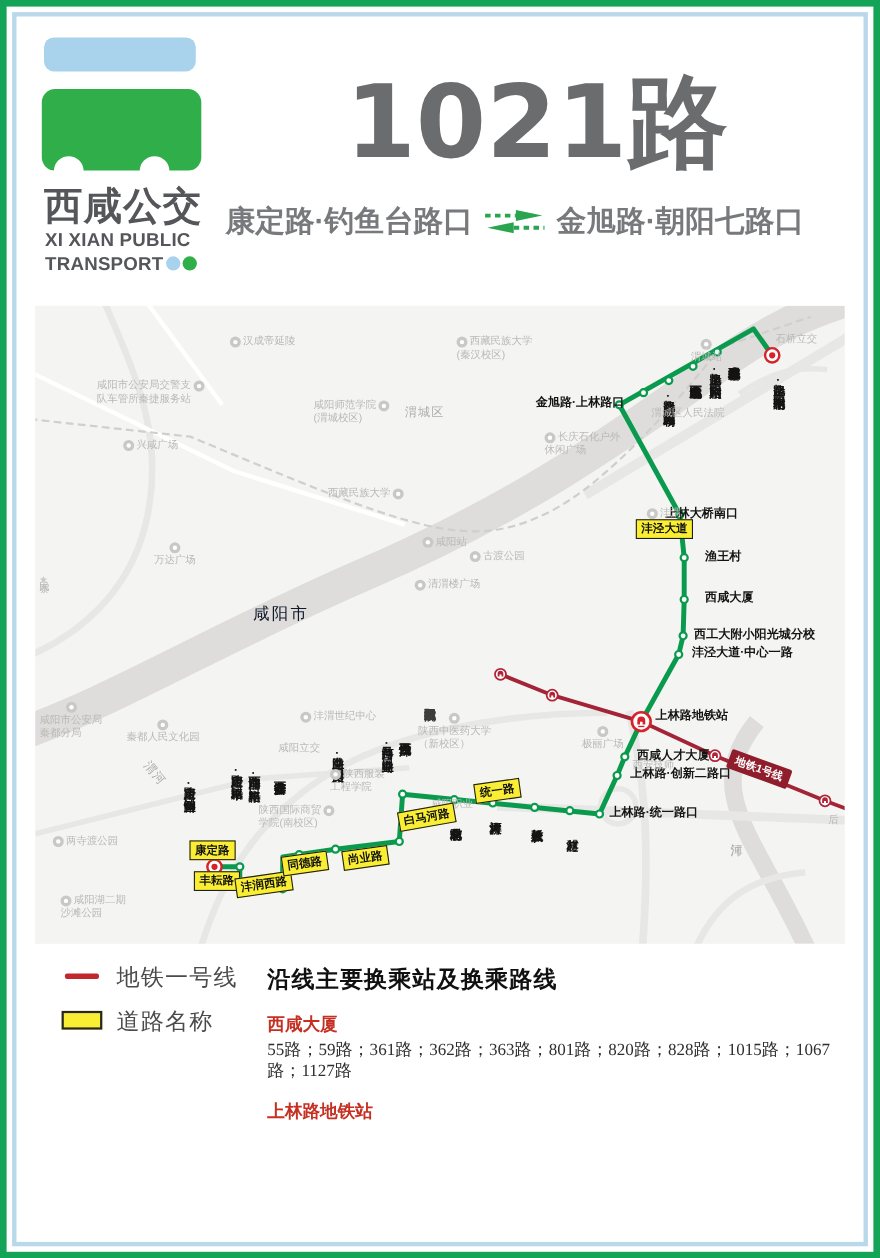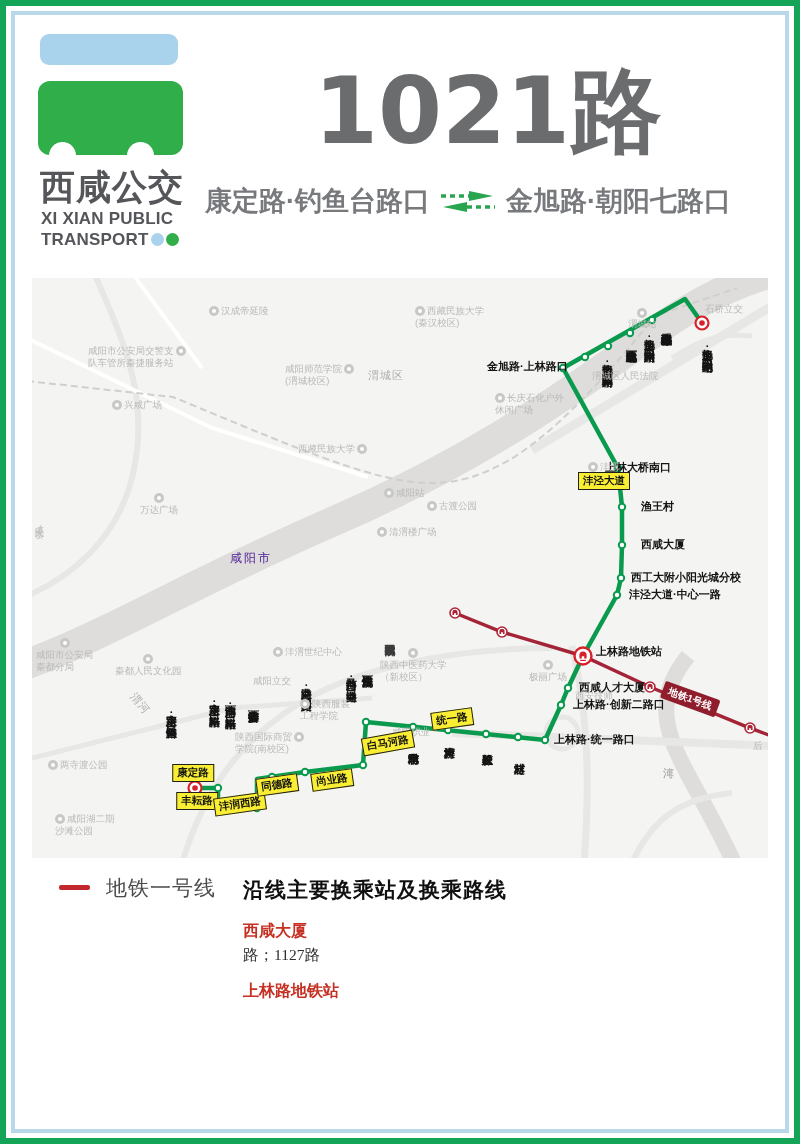--- a/index.html
+++ b/index.html
@@ -23,21 +23,21 @@
   .map{position:absolute;left:32px;top:278px;width:736px;height:580px;background:#f4f4f2;overflow:hidden}
   .map svg{position:absolute;left:0;top:0}
   #labels{position:absolute;inset:0}
   .sd{fill:#fff;stroke:#0a9a4e;stroke-width:2}
   .st{position:absolute;color:#141414;font-weight:700;font-size:11px;line-height:1.05;white-space:nowrap;transform:translateY(-55%)}
   .st.v{writing-mode:vertical-rl;text-orientation:upright;transform:translateX(-50%);line-height:13px;white-space:normal}
   .st.dk{color:#3d3d3d;font-weight:600;font-size:10.5px}
   .poi{position:absolute;color:#b9b9b7;font-size:9.5px;line-height:11.5px;white-space:nowrap}
   .poi .row{display:flex;align-items:center;gap:2px}
   .poi.v{writing-mode:vertical-rl;text-orientation:upright}
-  .poi.lg{font-size:12px;color:#4c1d95;letter-spacing:2px}
+  .poi.lg{font-size:15px;color:#0f172a;letter-spacing:2px}
   .poi.md{font-size:11px;color:#aeaeac;letter-spacing:1px}
   .pin{width:10px;height:10px;border-radius:50%;background:#c8c8c6;display:inline-block;position:relative;flex:0 0 auto}
   .pin::after{content:'';position:absolute;left:3px;top:3px;width:4px;height:4px;border-radius:50%;background:#fff}
   .pin.above{display:block;margin:0 auto 1px}
   .star{color:#c9c9c7;font-size:9px}
   .badge{position:absolute;background:#f9ee33;border:1.5px solid #1f1f1f;color:#111;
          font-weight:700;font-size:10.5px;padding:1px 4px;white-space:nowrap;z-index:5}
   .mbadge{position:absolute;background:#8f1d2c;color:#fff;font-weight:700;font-size:10px;
           padding:2px 6px;border-radius:2px;white-space:nowrap;z-index:5}
 
@@ -416,23 +416,30 @@
 </div>
 
 <div class="legend">
   <div id="legend-rows">
       <div class="leg-row">
         <div class="leg-ic">
           <span class="legline"></span>
         </div>
         <div class="leg-label">地铁一号线</div>
       </div>
+      <div class="leg-row">
+        <div class="leg-ic">
+          <span class="legroad"></span>
+        </div>
+        <div class="leg-label">道路名称</div>
+      </div>
     </div>
 </div>
 
 <div class="transfers">
   <div class="tr-title">沿线主要换乘站及换乘路线</div>
   <div id="tr-sections">
       <div class="tr-station">西咸大厦</div>
+      <div class="tr-line">55路；59路；361路；362路；363路；801路；820路；828路；1015路；1067</div>
       <div class="tr-line">路；1127路</div>
       <div class="tr-station">上林路地铁站</div>
     </div>
 </div>
 
 </body></html>

